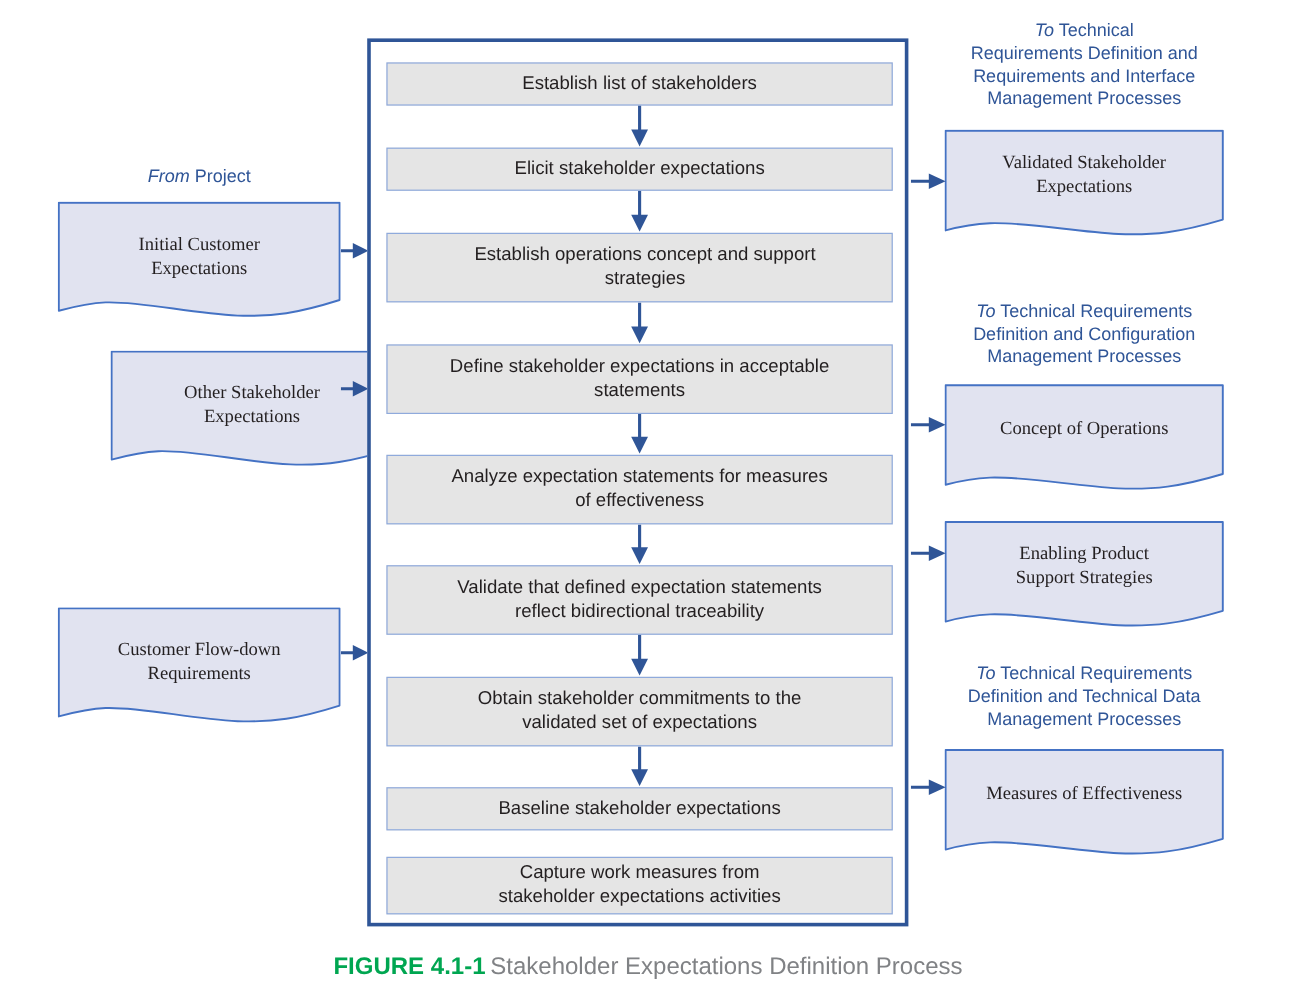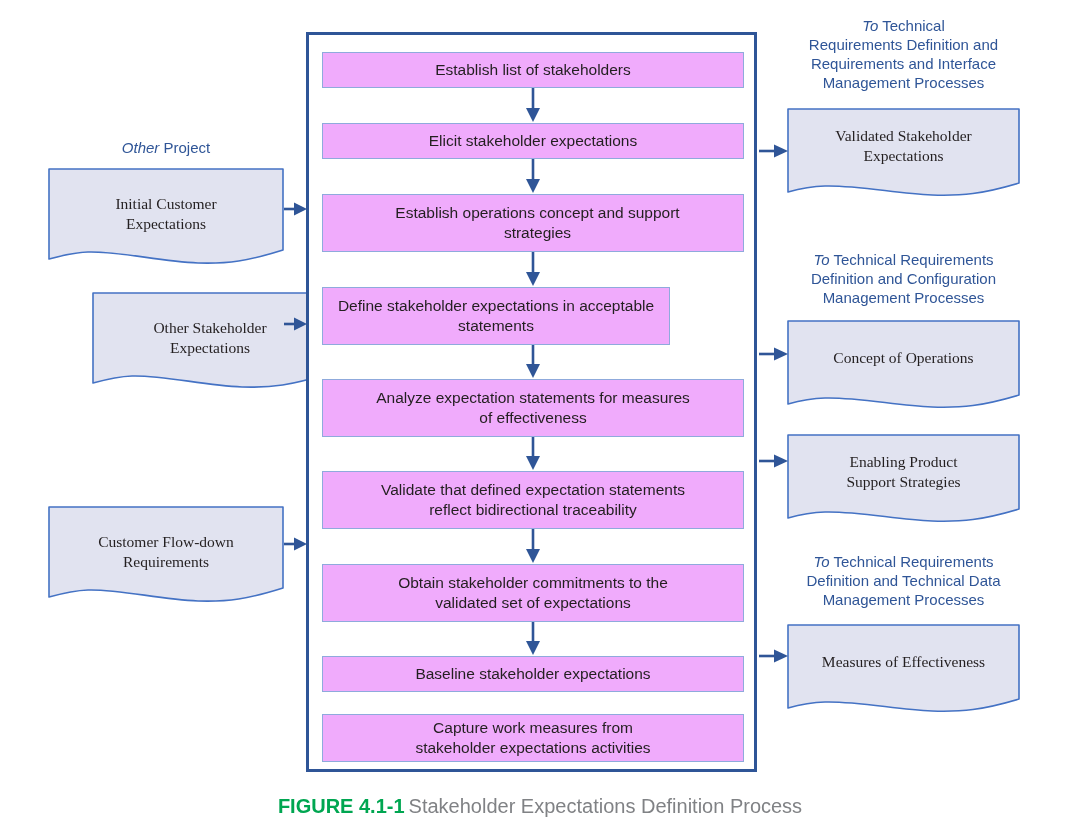--- a/index.html
+++ b/index.html
@@ -26,21 +26,21 @@
     top: 32px;
     width: 451px;
     height: 740px;
     border: 3px solid #2f5597;
     background: #ffffff;
     box-sizing: border-box;
   }
   
   .proc-box {
     position: absolute;
-    background: #f0abfc;
+    background: #e5e5e5;
     border: 1px solid #8faadc;
     box-sizing: border-box;
     display: flex;
     align-items: center;
     justify-content: center;
     text-align: center;
     color: #231f20;
     font-size: 15.5px;
     line-height: 1.26;
     padding: 2px 8px;
@@ -101,21 +101,21 @@
     font-weight: bold;
     margin-right: 4px;
   }
 </style>
 </head>
 <body>
 
 <div id="page">
 
   <div class="route-note" style="left:48px; top:138px; width:236px;">
-    <span class="em">Other</span><span> Project</span>
+    <span class="em">From</span><span> Project</span>
   </div>
 
   <div class="doc-shape" style="left:48px; top:168px; width:236px; height:102px;">
     <svg width="236" height="102" viewBox="0 0 236 102">
       <path d="M1,1 L235,1 L235,82 C200,93 180,96 150,95 C110,93 70,83 40,84 C25,84.5 12,88 1,91 Z" fill="#e1e3f0" stroke="#4472c4" stroke-width="1.6" stroke-linejoin="round"></path>
     </svg>
     <div class="doc-label" style="top:26px;">
       <div>Initial Customer</div>
       <div>Expectations</div>
     </div>
@@ -171,21 +171,21 @@
     <div>
         <div>Elicit stakeholder expectations</div>
       </div>
   </div>
   <div class="proc-box" style="left:322px; top:194px; width:422px; height:58px;padding-left:17px;">
     <div>
       <div>Establish operations concept and support</div>
       <div>strategies</div>
     </div>
   </div>
-  <div class="proc-box" style="left:322px; top:287px; width:348px; height:58px;">
+  <div class="proc-box" style="left:322px; top:287px; width:422px; height:58px;">
     <div>
       <div>Define stakeholder expectations in acceptable</div>
       <div>statements</div>
     </div>
   </div>
   <div class="proc-box" style="left:322px; top:379px; width:422px; height:58px;">
     <div>
       <div>Analyze expectation statements for measures</div>
       <div>of effectiveness</div>
     </div>

